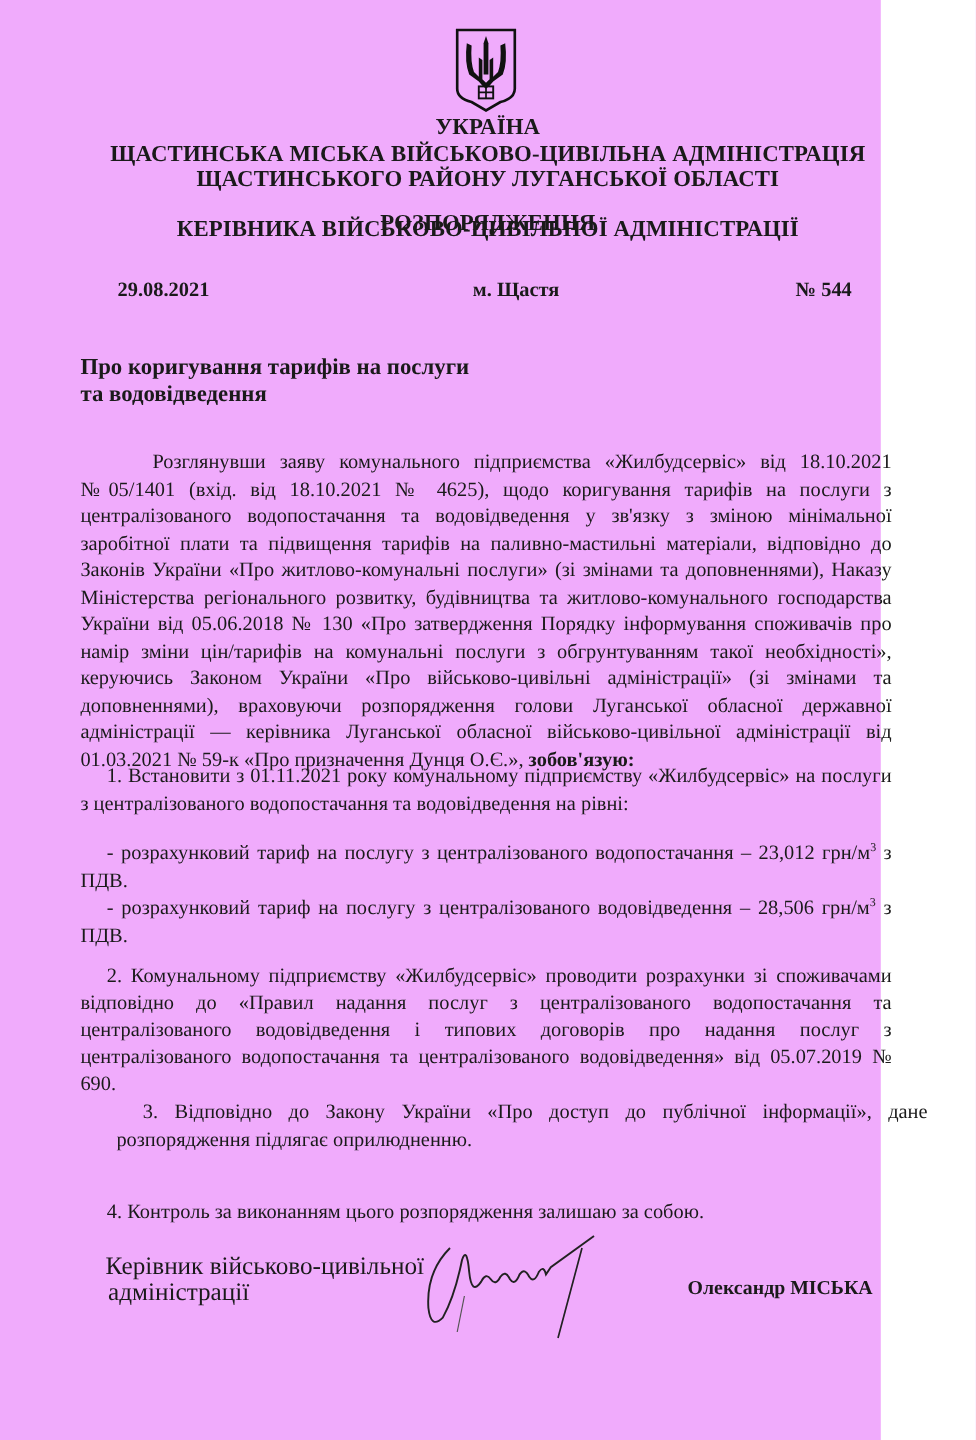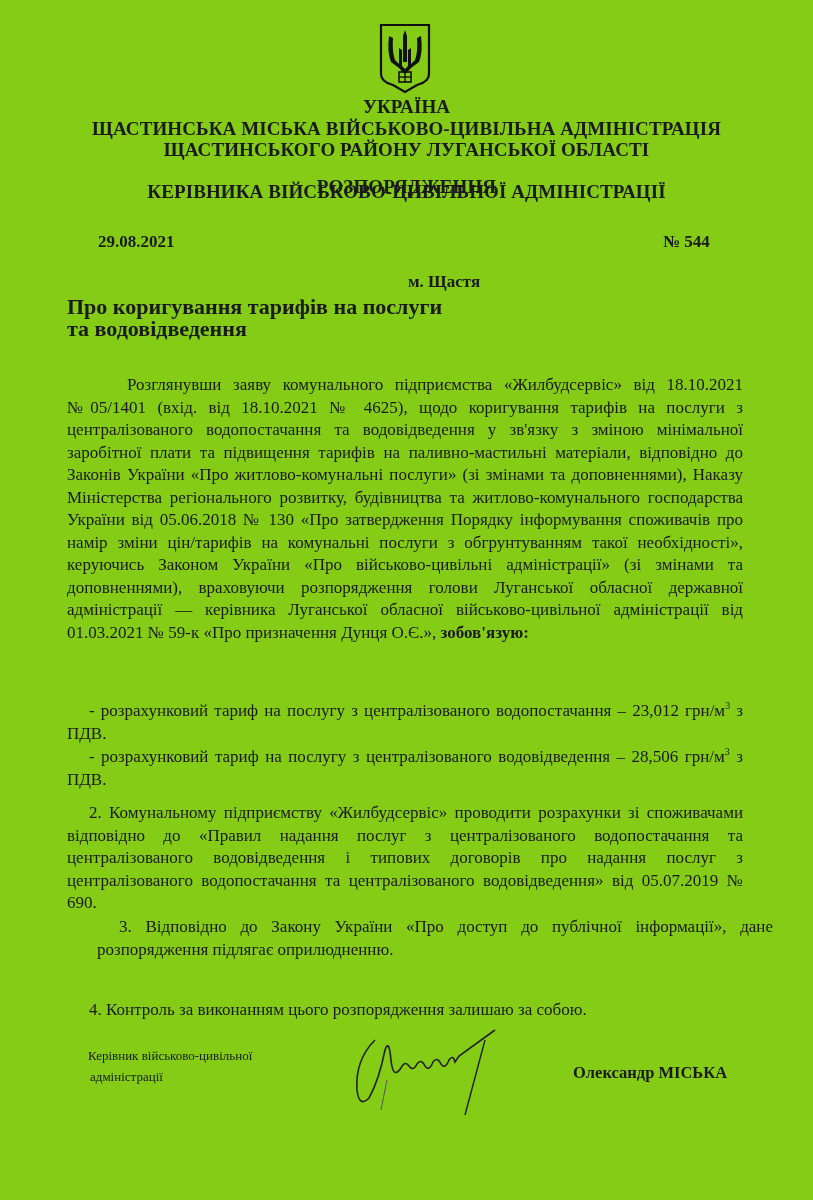--- a/index.html
+++ b/index.html
@@ -1,31 +1,31 @@
 <!DOCTYPE html>
 <html><head>
 <meta charset="utf-8">
 <style>
   html, body { margin: 0; padding: 0; background: #ffffff; }
   body {
     width: 813px; height: 1200px; position: relative; overflow: hidden;
     font-family: "Liberation Serif", "DejaVu Serif", serif;
     color: #1a1a1a;
   }
-  .page { position: absolute; left: 0; top: 0; width: 813px; height: 1200px; background: #84cc16; }
+  .page { position: absolute; left: 0; top: 0; width: 734px; height: 1200px; background: #f0abfc; }
   .emblem { position: absolute; left: 377px; top: 22px; width: 56px; height: 72px; }
   .hdr { position: absolute; left: 0; width: 813px; text-align: center; font-weight: bold; font-size: 19px; letter-spacing: 0.1px; }
   .meta { position: absolute; top: 232px; font-weight: bold; font-size: 17px; }
-  .subject { position: absolute; left: 67px; top: 296px; font-weight: bold; font-size: 22px; line-height: 22px; }
+  .subject { position: absolute; left: 67px; top: 296px; font-weight: bold; font-size: 19px; line-height: 22px; }
   .para { position: absolute; left: 67px; width: 676px; font-size: 17px; line-height: 22.5px; text-align: justify; }
   .indent { text-indent: 60px; }
   .indent2 { text-indent: 22px; }
   .bold { font-weight: bold; }
   sup { font-size: 10px; line-height: 0; }
-  .sig-title { position: absolute; left: 88px; top: 1045px; font-size: 13px; line-height: 21px; }
+  .sig-title { position: absolute; left: 88px; top: 1045px; font-size: 21px; line-height: 21px; }
   .sig-name { position: absolute; left: 573px; top: 1063px; font-size: 16.5px; font-weight: bold; }
   .signature { position: absolute; left: 335px; top: 1020px; width: 190px; height: 100px; }
 </style>
 </head>
 <body>
 
 <div class="page">
 
   <svg class="emblem" viewBox="0 0 56 72">
     <path d="M4 3 H52 V52 Q52 60 40 63 L28 70 L16 63 Q4 60 4 52 Z" fill="none" stroke="#111" stroke-width="2.2"></path>
@@ -36,30 +36,31 @@
     <line x1="22" y1="55" x2="34" y2="55" stroke="#111" stroke-width="1.4"></line>
   </svg>
 
   <div class="hdr" style="top:96px;">УКРАЇНА</div>
   <div class="hdr" style="top:118px;">ЩАСТИНСЬКА МІСЬКА ВІЙСЬКОВО-ЦИВІЛЬНА АДМІНІСТРАЦІЯ</div>
   <div class="hdr" style="top:139px;">ЩАСТИНСЬКОГО РАЙОНУ ЛУГАНСЬКОЇ ОБЛАСТІ</div>
   <div class="hdr" style="top:176px;">РОЗПОРЯДЖЕННЯ</div>
   <div class="hdr" style="top:181px;">КЕРІВНИКА ВІЙСЬКОВО-ЦИВІЛЬНОЇ АДМІНІСТРАЦІЇ</div>
 
   <div class="meta" style="left:98px;">29.08.2021</div>
-  <div class="meta" style="left:408px;margin-top:40px;">м. Щастя</div>
+  <div class="meta" style="left:394px;">м. Щастя</div>
   <div class="meta" style="left:663px;">№ 544</div>
 
   <div class="subject">
     <div>Про коригування тарифів на послуги</div>
     <div>та водовідведення</div>
   </div>
 
   <div class="para indent" style="top:374px;"><span>Розглянувши заяву комунального підприємства «Жилбудсервіс» від 18.10.2021 №05/1401 (вхід. від 18.10.2021 № 4625), щодо коригування тарифів на послуги з централізованого водопостачання та водовідведення у зв'язку з зміною мінімальної заробітної плати та підвищення тарифів на паливно-мастильні матеріали, відповідно до Законів України «Про житлово-комунальні послуги» (зі змінами та доповненнями), Наказу Міністерства регіонального розвитку, будівництва та житлово-комунального господарства України від 05.06.2018 № 130 «Про затвердження Порядку інформування споживачів про намір зміни цін/тарифів на комунальні послуги з обгрунтуванням такої необхідності», керуючись Законом України «Про військово-цивільні адміністрації» (зі змінами та доповненнями), враховуючи розпорядження голови Луганської обласної державної адміністрації — керівника Луганської обласної військово-цивільної адміністрації від 01.03.2021 № 59-к «Про призначення Дунця О.Є.», </span><span class="bold">зобов'язую:</span></div>
 
+  <div class="para indent2" style="top:636px;">1. Встановити з 01.11.2021 року комунальному підприємству «Жилбудсервіс» на послуги з централізованого водопостачання та водовідведення на рівні:</div>
 
   <div class="para indent2" style="top:700px;"><span>- розрахунковий тариф на послугу з централізованого водопостачання – </span><span>23,012</span> <span>грн/м</span><sup>3</sup><span> з ПДВ.</span></div>
 
   <div class="para indent2" style="top:746px;"><span>- розрахунковий тариф на послугу з централізованого водовідведення – </span><span>28,506</span> <span>грн/м</span><sup>3</sup><span> з ПДВ.</span></div>
 
   <div class="para indent2" style="top:802px;">2. Комунальному підприємству «Жилбудсервіс» проводити розрахунки зі споживачами відповідно до «Правил надання послуг з централізованого водопостачання та централізованого водовідведення і типових договорів про надання послуг з централізованого водопостачання та централізованого водовідведення» від 05.07.2019 № 690.</div>
   <div class="para indent2" style="top:916px;margin-left:30px;">3. Відповідно до Закону України «Про доступ до публічної інформації», дане розпорядження підлягає оприлюдненню.</div>
   <div class="para indent2" style="top:976px;margin-top:23px;">4. Контроль за виконанням цього розпорядження залишаю за собою.</div>
 
   <div class="sig-title">

